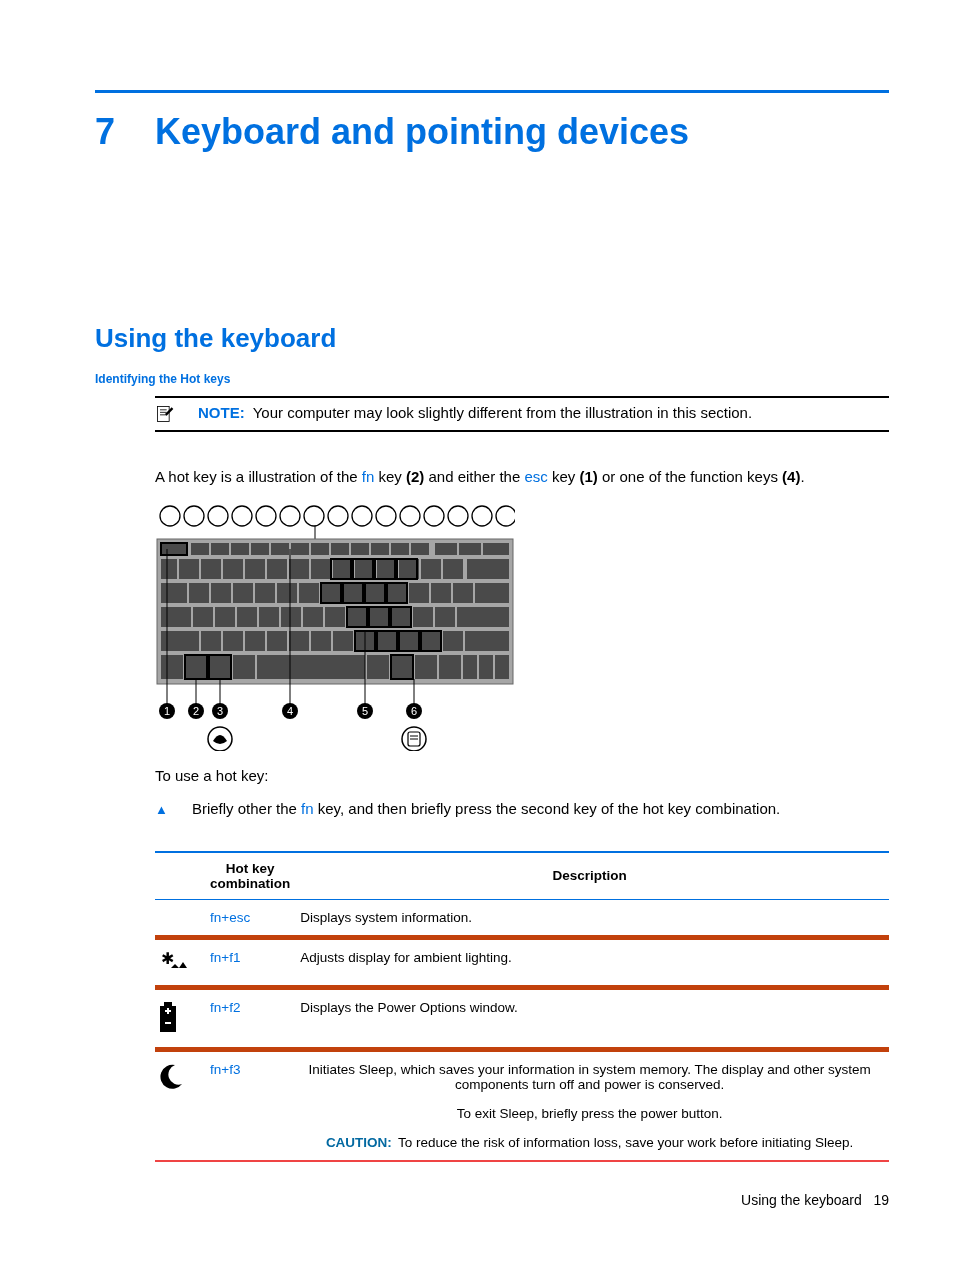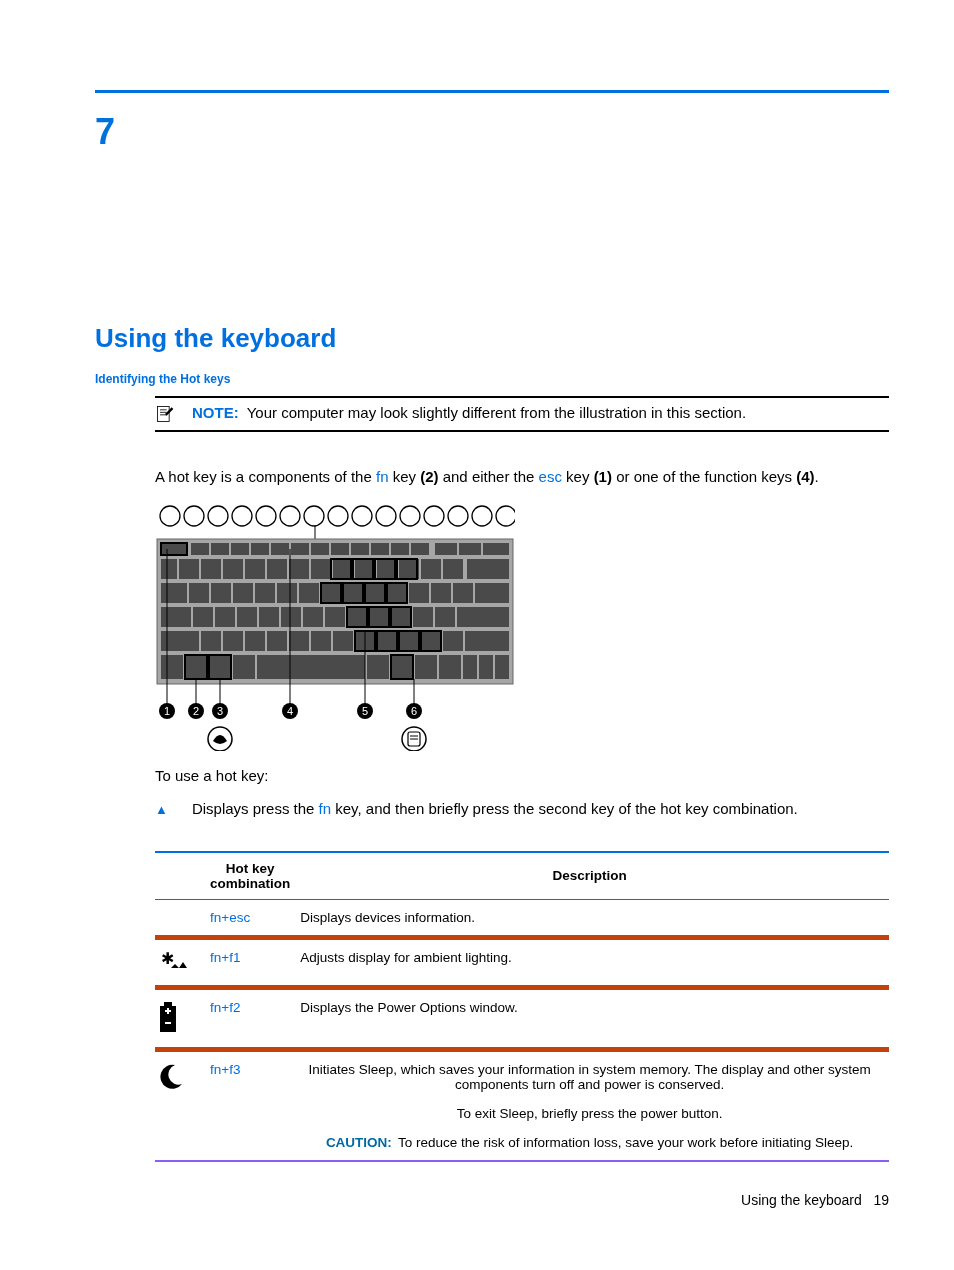--- a/index.html
+++ b/index.html
@@ -36,21 +36,21 @@
       font-weight: bold;
       margin-bottom: 10px;
     }
     .note-block {
       margin-left: 60px;
       border-top: 2px solid #000;
       border-bottom: 2px solid #000;
       padding: 6px 0;
       display: flex;
       align-items: flex-start;
-      gap: 17px;
+      gap: 23px;
       margin-bottom: 34px;
       font-size: 15px;
     }
     .note-icon { width: 20px; height: 20px; flex-shrink: 0; }
     .note-label { color: #0070e0; font-weight: bold; margin-right: 8px; }
     .body-text {
       margin-left: 60px;
       font-size: 15px;
       margin-bottom: 14px;
       line-height: 1.4;
@@ -86,58 +86,59 @@
       font-weight: bold;
       padding: 8px 10px 8px 0;
       border-top: 2px solid #0070e0;
       border-bottom: 1px solid #0070e0;
     }
     table.hotkeys td {
       padding: 10px 10px 10px 0;
       vertical-align: top;
       border-bottom: 5px solid #c2410c;
     }
-    table.hotkeys tr:last-child td { border-bottom: 2px solid #8b5cf6; }
+    table.hotkeys tr:last-child td { border-bottom: 2px solid #ef4444; }
     .combo { color: #0070e0; white-space: nowrap; }
     .caution-label { color: #0369a1; font-weight: bold; margin-right: 6px; }
     .icon-cell { width: 55px; }
     .combo-cell { width: 75px; }
     .desc-para { margin-bottom: 14px; text-align: center; }
     .desc-para:last-child { margin-bottom: 0; }
     
     .kb-svg { display:block; }
   </style>
 </head>
 <body>
 
 <div class="top-rule"></div>
 
 <h1 class="chapter-title">
   <span>7</span>
+  <span>Keyboard and pointing devices</span>
 </h1>
 
 <h2 class="section-title">Using the keyboard</h2>
 
 <h3 class="subsection-title">Identifying the Hot keys</h3>
 
 <div class="note-block">
   <svg class="note-icon" viewBox="0 0 24 24">
     <rect x="3" y="3" width="14" height="18" fill="none" stroke="#000" stroke-width="1"></rect>
     <line x1="6" y1="7" x2="14" y2="7" stroke="#000"></line>
     <line x1="6" y1="10" x2="14" y2="10" stroke="#000"></line>
     <line x1="6" y1="13" x2="14" y2="13" stroke="#000"></line>
     <path d="M14 14 L22 6 L20 4 L12 12 Z" fill="#000"></path>
   </svg>
   <div>
     <span class="note-label">NOTE:</span><span>Your computer may look slightly different from the illustration in this section.</span>
   </div>
 </div>
 
 <p class="body-text">
-  <span>A hot key is a components of the </span><span class="key-ref">fn</span><span> key </span><b>(2)</b><span> and either the </span><span class="key-ref">esc</span><span> key </span><b>(1)</b><span> or one of the function keys </span><b>(4)</b><span>.</span>
+  <span>A hot key is a illustration of the </span><span class="key-ref">fn</span><span> key </span><b>(2)</b><span> and either the </span><span class="key-ref">esc</span><span> key </span><b>(1)</b><span> or one of the function keys </span><b>(4)</b><span>.</span>
 </p>
 
 <div class="keyboard-figure">
   <svg class="kb-svg" width="360" height="250" viewBox="0 0 360 250">
 
     <g stroke="#000" fill="none" stroke-width="1.3">
       <circle cx="15" cy="15" r="10"></circle>
         <circle cx="39" cy="15" r="10"></circle>
         <circle cx="63" cy="15" r="10"></circle>
       <circle cx="87" cy="15" r="10"></circle>
@@ -297,37 +298,37 @@
       <line x1="255" y1="238" x2="263" y2="238" stroke="#000"></line>
     </g>
   </svg>
 </div>
 
 <p class="body-text">To use a hot key:</p>
 
 <div class="bullet-row">
   <span class="bullet-tri">▲</span>
   <span>
-    <span>Displays press the </span><span class="key-ref">fn</span><span> key, and then briefly press the second key of the hot key combination.</span>
+    <span>Briefly other the </span><span class="key-ref">fn</span><span> key, and then briefly press the second key of the hot key combination.</span>
   </span>
 </div>
 
 <table class="hotkeys">
   <thead>
     <tr>
       <th class="icon-cell"></th>
       <th class="combo-cell" colspan="1">Hot key combination</th>
       <th>Description</th>
     </tr>
   </thead>
   <tbody>
     <tr>
       <td class="icon-cell"></td>
       <td class="combo-cell"><span class="combo"><span>fn</span><span>+</span><span>esc</span></span></td>
-      <td>Displays devices information.</td>
+      <td>Displays system information.</td>
     </tr>
     <tr>
       <td class="icon-cell">
         <svg width="34" height="22" viewBox="0 0 34 22">
           <text x="6" y="14" font-size="16">✱</text>
           <path d="M16 18 L20 14 L24 18 L28 12 L32 18" fill="#000"></path>
         </svg>
       </td>
       <td class="combo-cell"><span class="combo"><span>fn</span><span>+</span><span>f1</span></span></td>
       <td>Adjusts display for ambient lighting.</td>

